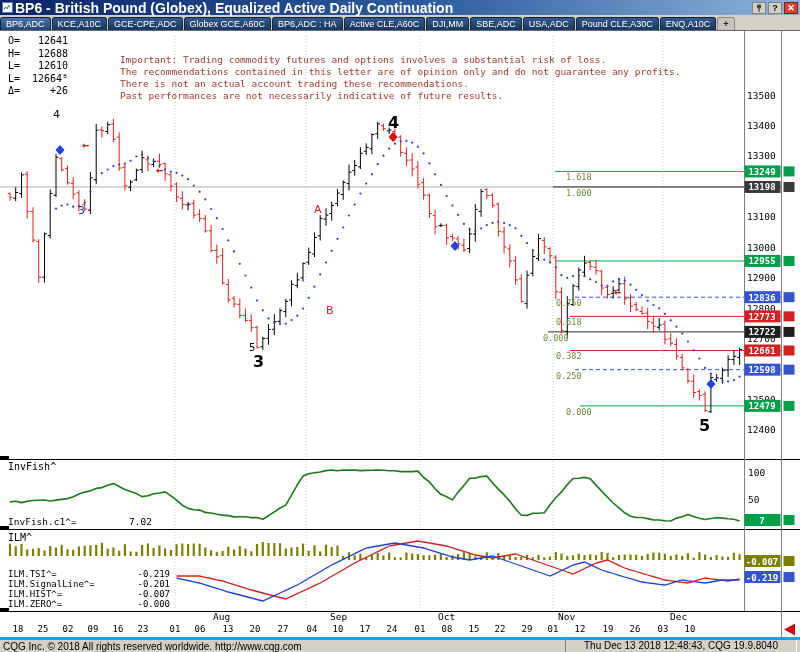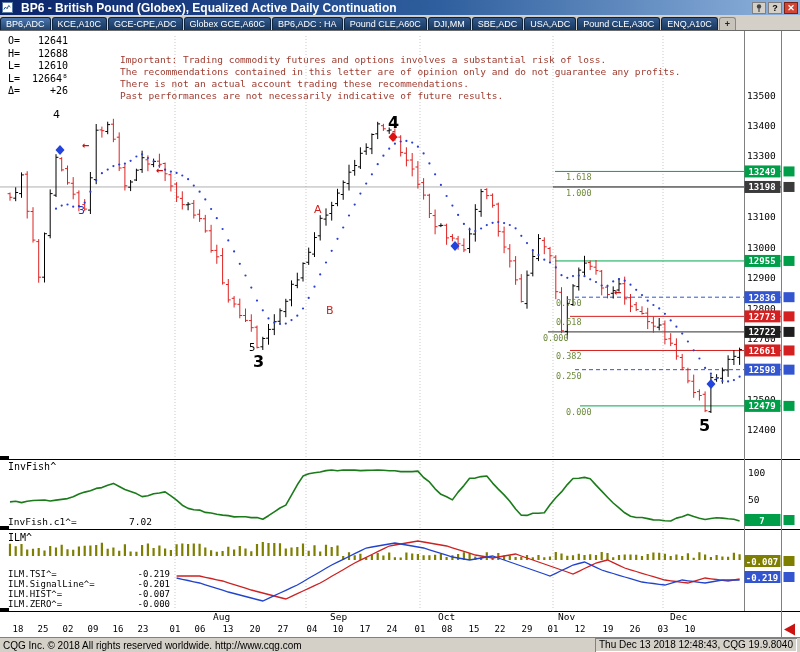--- a/index.html
+++ b/index.html
@@ -1,31 +1,31 @@
 <!DOCTYPE html>
 <html><head>
 <meta charset="utf-8">
 <style>
   html,body{margin:0;padding:0;}
   body{width:800px;height:652px;overflow:hidden;background:#fff;font-family:"Liberation Sans",sans-serif;}
   .window{width:800px;height:652px;position:relative;background:#fff;}
   .titlebar{height:15px;background:linear-gradient(to right,#0a246a 0%,#2f5f9e 55%,#8fb3dd 100%);display:flex;align-items:center;padding:0 2px;box-sizing:border-box;}
   .title-icon{width:11px;height:11px;background:#fff;border:1px solid #5a7aa8;box-sizing:border-box;flex:0 0 auto;}
-  .title-text{color:#fff;font-size:12px;font-weight:bold;margin-left:8px;flex:1;white-space:nowrap;overflow:hidden;}
+  .title-text{color:#fff;font-size:14px;font-weight:bold;margin-left:2px;flex:1;white-space:nowrap;overflow:hidden;}
   .tb-btns{display:flex;align-items:center;}
   .tb-btn{width:14px;height:12px;background:#d4d0c8;border:1px solid #808080;font-size:9px;line-height:10px;text-align:center;margin-left:2px;font-weight:bold;color:#000;box-sizing:border-box;cursor:default;}
   .tb-btn.close{background:#d24433;color:#fff;border-color:#7a1f12;}
   .tabbar{height:16px;background:#d4d0c8;display:flex;align-items:flex-end;padding-left:0;border-bottom:1px solid #6b6b6b;box-sizing:border-box;gap:1px;}
   .tab{height:13px;background:linear-gradient(#33598c,#17375e);color:#fff;font-size:9px;line-height:13px;padding:0 5px;border:1px solid #0c2440;border-bottom:none;border-radius:3px 3px 0 0;white-space:nowrap;box-sizing:border-box;}
   .tab.active{background:linear-gradient(#4a74ab,#24466f);}
   .tab.plus{background:#c8c4bc;color:#222;border-color:#888;padding:0 5px;font-weight:bold;}
   .chart-area{position:relative;width:800px;height:606px;background:#fff;}
   .chart-area svg{display:block;}
-  .statusbar{height:15px;background:#d4d0c8;border-top:1px solid #0ea5e9;box-shadow:0 -1px 0 #808080;display:flex;align-items:center;justify-content:space-between;font-size:10px;color:#000;padding:0 3px;box-sizing:border-box;}
-  .status-right{box-shadow:inset 1px 1px 0 #808080,inset -1px -1px 0 #ffffff;padding:0 4px;height:14px;line-height:13px;white-space:nowrap;}
+  .statusbar{height:15px;background:#d4d0c8;border-top:3px solid #0ea5e9;box-shadow:0 -1px 0 #808080;display:flex;align-items:center;justify-content:space-between;font-size:10px;color:#000;padding:0 3px;box-sizing:border-box;}
+  .status-right{box-shadow:inset 1px 1px 0 #808080,inset -1px -1px 0 #ffffff;padding:0 19px;height:14px;line-height:13px;white-space:nowrap;}
   .status-left{white-space:nowrap;}
 </style>
 </head>
 <body>
 
 <div class="window">
 
   <div class="titlebar">
     <svg class="title-icon" viewBox="0 0 11 11">
         <polyline points="1,8 3,5 5,7 7,3 9,5" fill="none" stroke="#16508c" stroke-width="1.2"></polyline>
@@ -40,21 +40,21 @@
       <span class="tb-btn close">✕</span>
     </span>
   </div>
 
   <div class="tabbar" id="tabbar">
       <div class="tab active">BP6,ADC</div>
       <div class="tab">KCE,A10C</div>
       <div class="tab">GCE-CPE,ADC</div>
       <div class="tab">Globex GCE,A60C</div>
       <div class="tab">BP6,ADC : HA</div>
-      <div class="tab">Pound CLE,A60C</div>
+      <div class="tab">Active CLE,A60C</div>
       <div class="tab">DJI,MM</div>
       <div class="tab">SBE,ADC</div>
       <div class="tab">USA,ADC</div>
       <div class="tab">Pound CLE,A30C</div>
       <div class="tab">ENQ,A10C</div>
       <div class="tab plus">+</div>
     </div>
 
   <div class="chart-area">
     <svg id="chart-svg" width="800" height="606" viewBox="0 31 800 606">

